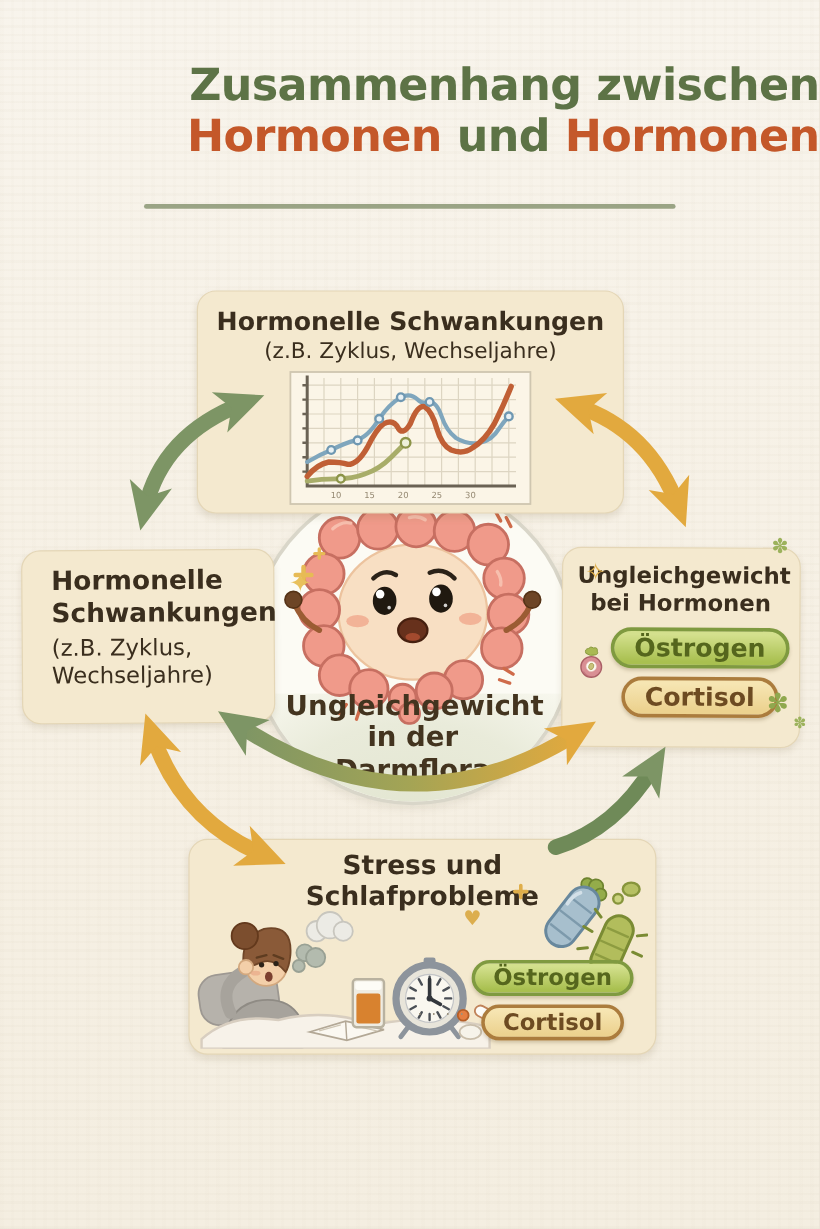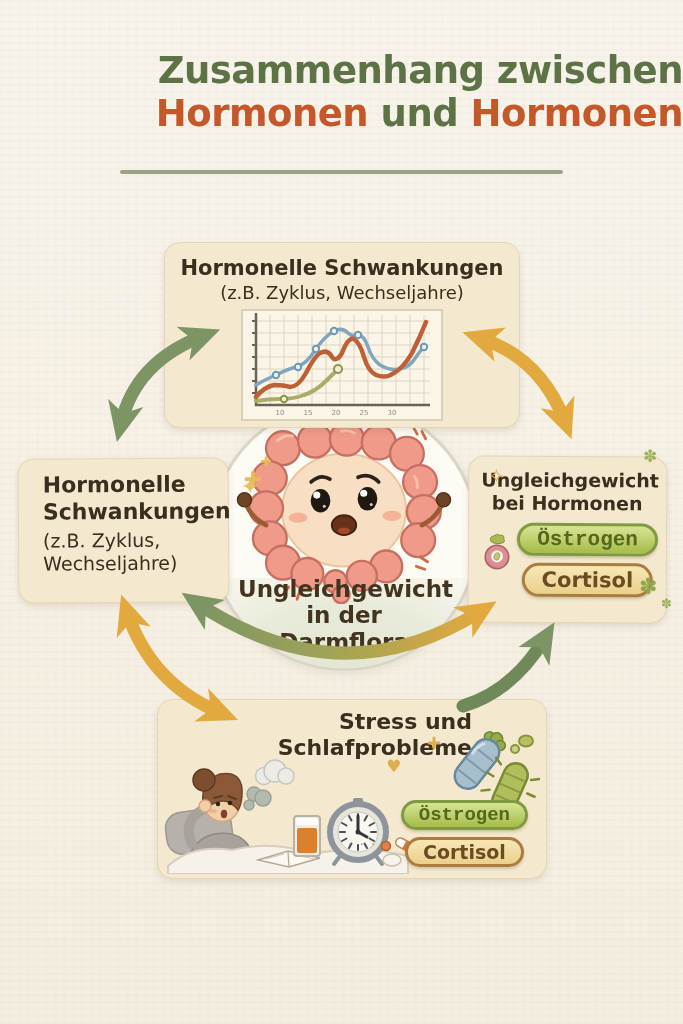--- a/index.html
+++ b/index.html
@@ -25,27 +25,27 @@
   .box-top .h1{font-weight:bold;font-size:21px;}
   .box-top .h2{font-size:18px;margin-top:2px;}
   .box-left{left:18px;top:458px;width:211px;height:145px;padding:13px 0 0 24px;box-sizing:border-box;
     transform:rotate(-.4deg);}
   .box-left .h1{font-weight:bold;font-size:22px;line-height:1.22;width:175px;}
   .box-left .h2{font-size:19px;line-height:1.22;width:165px;margin-top:3px;}
   .box-right{left:468px;top:456px;width:199px;height:167px;padding:12px 8px 8px 12px;box-sizing:border-box;
     transform:rotate(.3deg);}
   .box-right .h1{font-weight:bold;font-size:19px;line-height:1.22;text-align:center;width:172px;}
   .box-bottom{left:157px;top:699px;width:388px;height:178px;}
-  .box-bottom .h1{position:absolute;top:9px;left:74px;width:240px;text-align:right;
+  .box-bottom .h1{position:absolute;top:9px;left:74px;width:240px;text-align:center;
     font-weight:bold;font-size:22px;line-height:1.18;}
   
   .pill{display:inline-block;border-radius:999px;font-weight:bold;padding:2px 17px;
     box-shadow:0 2px 3px rgba(100,80,40,.25);}
   .pill-green{background:linear-gradient(180deg,#d3e08d 10%,#a9c050 90%);
-    border:3px solid #7f9a40;color:#55661d;font-family:Liberation Mono, monospace;}
+    border:3px solid #7f9a40;color:#55661d;}
   .pill-tan{background:linear-gradient(180deg,#f6e5b2 10%,#ecd28f 90%);
     border:3px solid #ab7c3d;color:#6d4b22;}
   .right-row{display:flex;align-items:flex-start;margin-top:8px;}
   .right-pills{display:flex;flex-direction:column;gap:7px;align-items:center;margin-left:4px;}
   .right-pills .pill{font-size:21px;}
   .bottom-pills{position:absolute;right:18px;bottom:11px;display:flex;flex-direction:column;
     gap:7px;align-items:center;z-index:3;}
   .bottom-pills .pill{font-size:19px;padding:1px 15px;}
   
   .circle{position:absolute;left:209px;top:401px;width:264px;height:264px;border-radius:50%;

